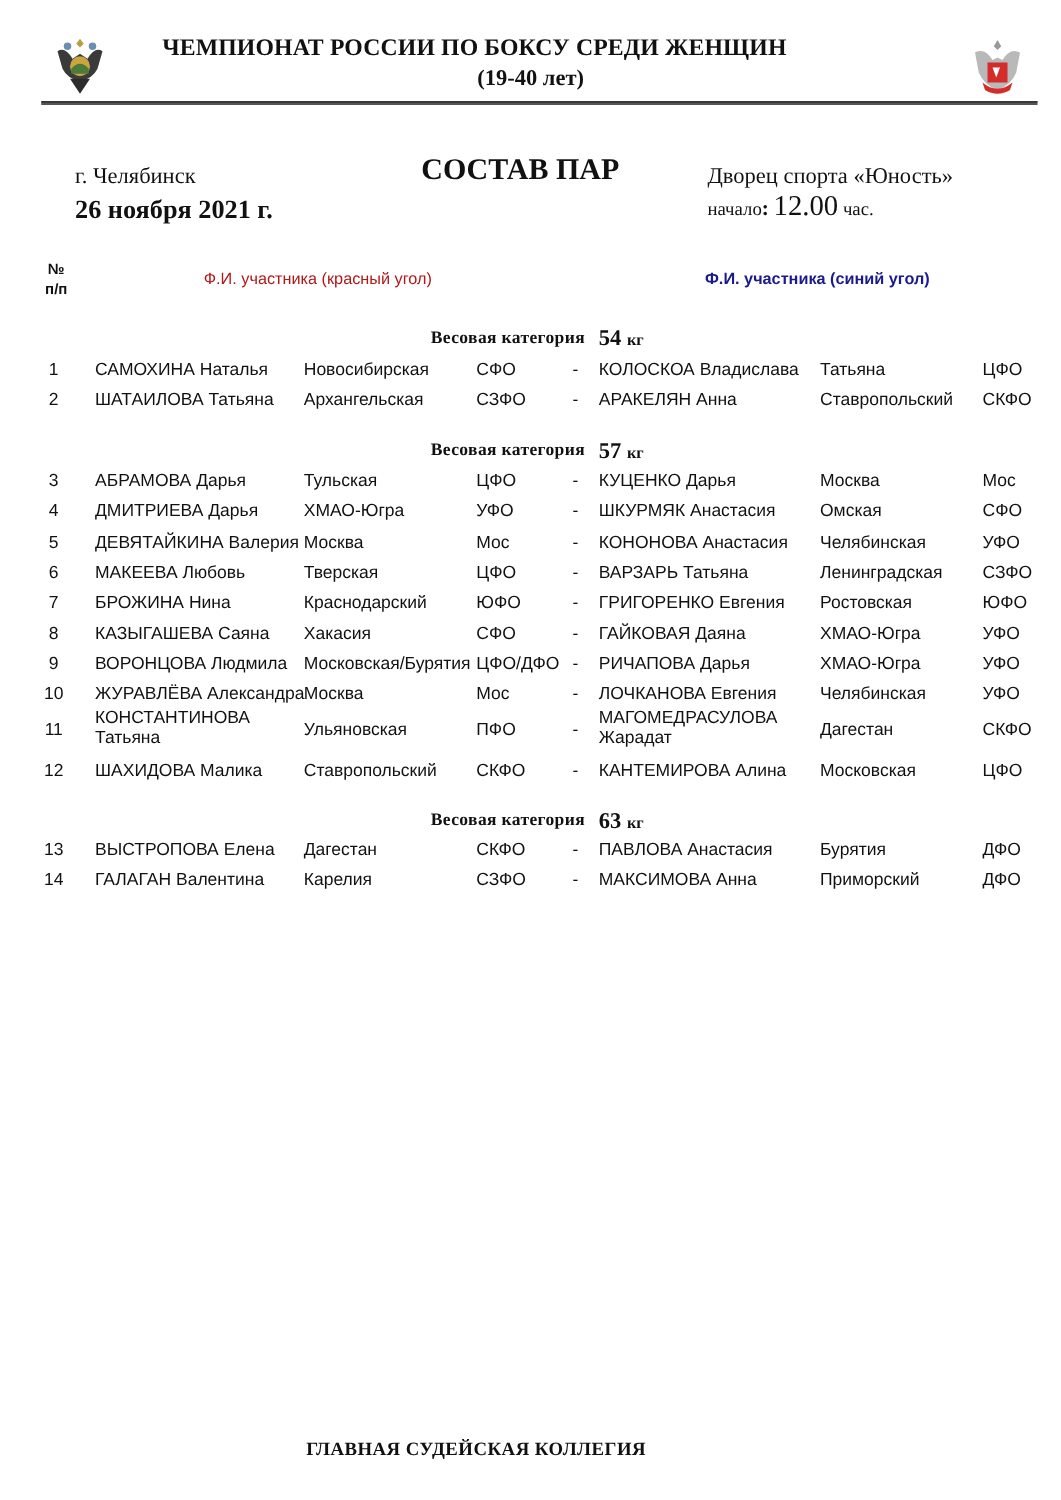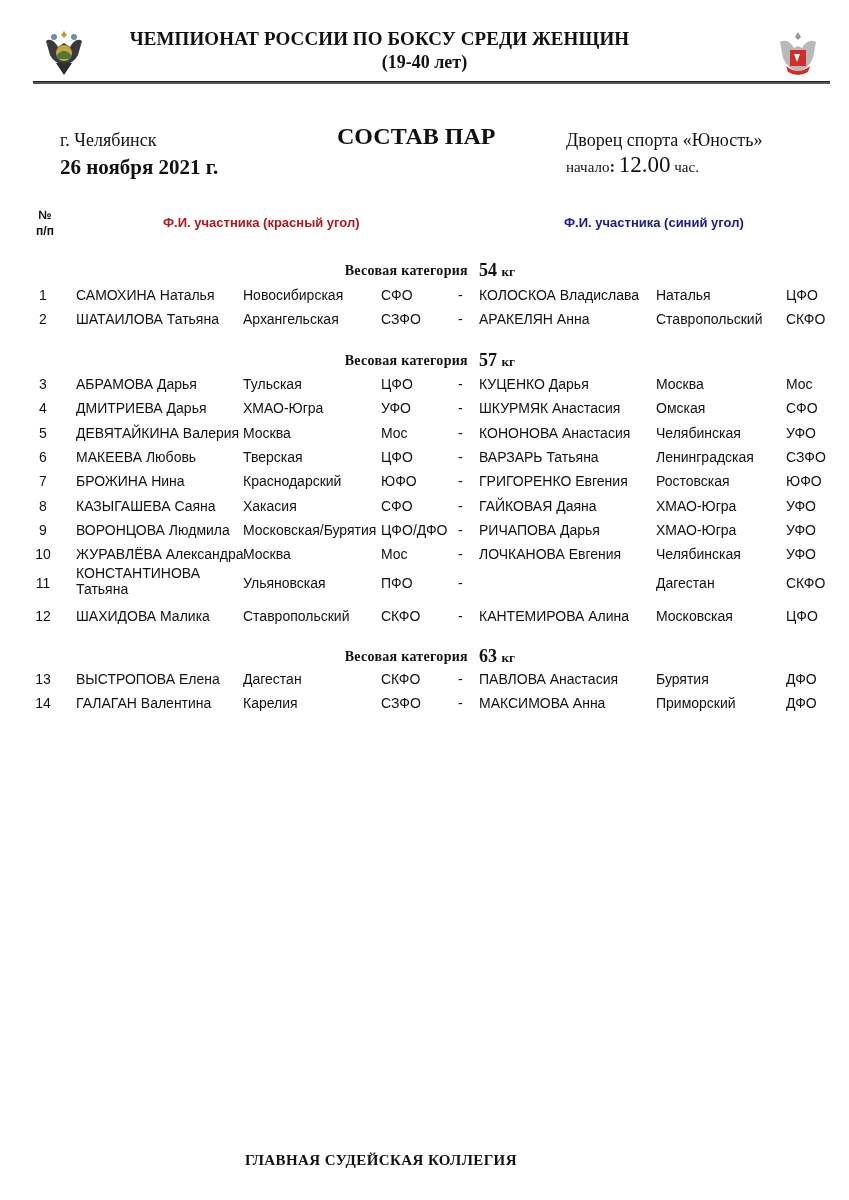--- a/index.html
+++ b/index.html
@@ -21,21 +21,21 @@
     .city { position: absolute; left: 60px; top: 130px; font-size: 18px; }
     .date { position: absolute; left: 60px; top: 155px; font-size: 21px; font-weight: bold; }
     .doc-title { position: absolute; left: 337px; top: 123px; font-size: 24px; font-weight: bold; }
     .venue { position: absolute; left: 566px; top: 130px; font-size: 18px; }
     .start { position: absolute; left: 566px; top: 152px; font-size: 15px; }
     .start .time { font-size: 23px; font-weight: normal; }
     .start .colon { font-weight: bold; font-size: 17px; }
 
     .hdr-num { position: absolute; left: 30px; top: 207px; width: 30px; text-align: center;
       font-size: 12px; font-weight: bold; line-height: 16px; }
-    .hdr-red { position: absolute; left: 163px; top: 215px; font-size: 13px; font-weight: bold; color: #b01818; }
+    .hdr-red { position: absolute; left: 163px; top: 215px; font-size: 13px; font-weight: normal; color: #b01818; }
     .hdr-blue { position: absolute; left: 564px; top: 215px; font-size: 13px; font-weight: bold; color: #1a1a8c; }
 
     .cat { position: absolute; left: 0; width: 849px; height: 22px; }
     .cat .cat-label { position: absolute; right: 381px; top: 3px; font-size: 14px; font-weight: bold; letter-spacing: 0.3px; }
     .cat .cat-val { position: absolute; left: 479px; top: 0; font-size: 18px; font-weight: bold; }
     .cat .cat-unit { font-size: 13px; font-weight: bold; }
 
     .row { position: absolute; left: 0; width: 849px; height: 24px; font-size: 14px; }
     .row span { position: absolute; top: 4px; white-space: nowrap; }
     .row.tall { height: 34px; }
@@ -103,21 +103,21 @@
       <span class="cat-label">Весовая категория</span>
       <span class="cat-val"><span>54</span> <span class="cat-unit">кг</span></span>
     </div>
     <div class="row sans" style="top: 283px;">
       <span class="c-num">1</span>
       <span class="c-rname">САМОХИНА Наталья</span>
       <span class="c-rreg">Новосибирская</span>
       <span class="c-rfed">СФО</span>
       <span class="c-dash">-</span>
       <span class="c-bname">КОЛОСКОА Владислава</span>
-      <span class="c-breg">Наталья</span>
+      <span class="c-breg">Татьяна</span>
       <span class="c-bfed">ЦФО</span>
     </div>
     <div class="row sans" style="top: 307.3px;">
       <span class="c-num">2</span>
       <span class="c-rname">ШАТАИЛОВА Татьяна</span>
       <span class="c-rreg">Архангельская</span>
       <span class="c-rfed">СЗФО</span>
       <span class="c-dash">-</span>
       <span class="c-bname">АРАКЕЛЯН Анна</span>
       <span class="c-breg">Ставропольский</span>
@@ -206,20 +206,21 @@
       <span class="c-bname">ЛОЧКАНОВА Евгения</span>
       <span class="c-breg">Челябинская</span>
       <span class="c-bfed">УФО</span>
     </div>
     <div class="row sans tall" style="top: 566.4px;">
       <span class="c-num">11</span>
       <span class="c-rname wrap">КОНСТАНТИНОВА Татьяна</span>
       <span class="c-rreg">Ульяновская</span>
       <span class="c-rfed">ПФО</span>
       <span class="c-dash">-</span>
+      <span class="c-bname wrap">МАГОМЕДРАСУЛОВА Жарадат</span>
       <span class="c-breg">Дагестан</span>
       <span class="c-bfed">СКФО</span>
     </div>
     <div class="row sans" style="top: 604.4px;">
       <span class="c-num">12</span>
       <span class="c-rname">ШАХИДОВА Малика</span>
       <span class="c-rreg">Ставропольский</span>
       <span class="c-rfed">СКФО</span>
       <span class="c-dash">-</span>
       <span class="c-bname">КАНТЕМИРОВА Алина</span>

